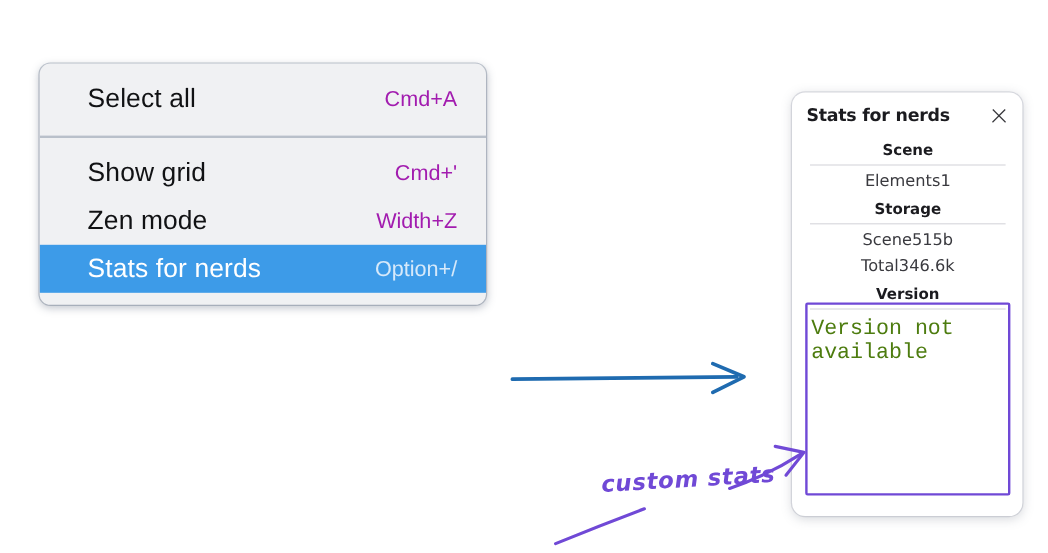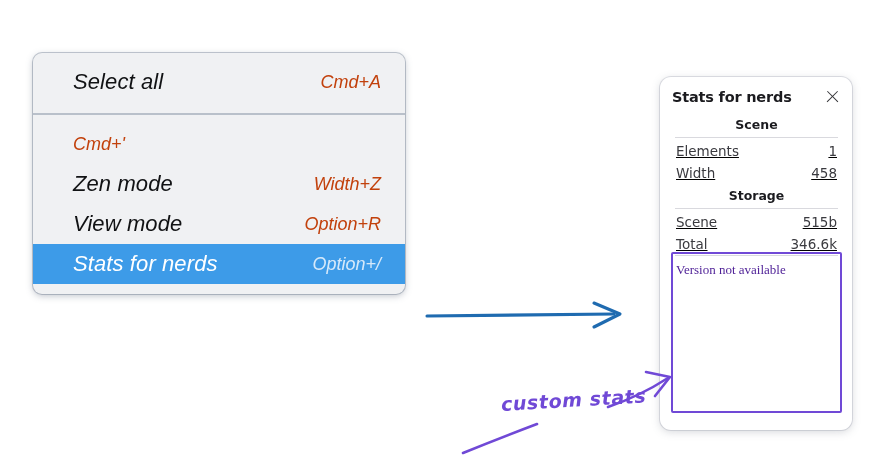--- a/index.html
+++ b/index.html
@@ -23,21 +23,20 @@
     top: 53px;
     width: 372px;
     background: #f0f1f3;
     border-radius: 9px;
     box-shadow: 0 2px 7px rgba(90,100,120,.38), 0 0 0 1px rgba(150,160,175,.55);
     overflow: hidden;
     padding: 0;
   }
   .menu-section {
     padding: 9px 0 10px 0;
-    font-style: italic;
   }
   .menu-section.first { padding: 9px 0 11px 0; }
   .menu-divider {
     height: 2px;
     background: #b9c0ca;
     margin: 0;
   }
   .menu-item {
     display: flex;
     align-items: center;
@@ -48,21 +47,21 @@
     cursor: default;
   }
   .menu-item .mi-label {
     font-size: 22px;
     color: #111214;
     letter-spacing: .1px;
     white-space: nowrap;
   }
   .menu-item .mi-shortcut {
     font-size: 18px;
-    color: #c2410c;
+    color: #a21caf;
     white-space: nowrap;
   }
   .menu-item.selected {
     background: #3d9be8;
   }
   .menu-item.selected .mi-label { color: #ffffff; }
   .menu-item.selected .mi-shortcut { color: #d6e9fa; }
 
   
   #stats-panel {
@@ -119,38 +118,37 @@
     padding: 4px 0 5px 0;
   }
   .sp-rule {
     height: 1px;
     background: #d9d9de;
     margin: 0 3px 2px 3px;
   }
   .sp-row {
     display: flex;
     align-items: baseline;
-    justify-content: space-between;
+    justify-content: center;
     padding: 3px 4px 3px 4px;
-    text-decoration: underline;
   }
   .sp-row .sp-key {
     font-family: "DejaVu Sans", sans-serif;
     font-size: 13.5px;
     color: #3a3a3f;
   }
   .sp-row .sp-val {
     font-family: "DejaVu Sans", sans-serif;
     font-size: 13.5px;
     color: #3a3a3f;
   }
   .sp-single {
-    font-family: Liberation Serif, serif;
-    font-size: 13px;
-    color: #4c1d95;
+    font-family: Liberation Mono, monospace;
+    font-size: 18px;
+    color: #4d7c0f;
     padding: 4px 4px 2px 4px;
   }
 
   
   #annotation-box {
     position: absolute;
     left: 671px;
     top: 252px;
     width: 171px;
     height: 161px;
@@ -191,29 +189,26 @@
     <div class="menu-item">
       <span class="mi-label">Select all</span>
       <span class="mi-shortcut">Cmd+A</span>
     </div>
   </div>
 
   <div class="menu-divider"></div>
 
   <div class="menu-section">
     <div class="menu-item">
+      <span class="mi-label">Show grid</span>
       <span class="mi-shortcut">Cmd+'</span>
     </div>
     <div class="menu-item">
       <span class="mi-label">Zen mode</span>
       <span class="mi-shortcut">Width+Z</span>
-    </div>
-    <div class="menu-item">
-      <span class="mi-label">View mode</span>
-      <span class="mi-shortcut">Option+R</span>
     </div>
     <div class="menu-item selected">
       <span class="mi-label">Stats for nerds</span>
       <span class="mi-shortcut">Option+/</span>
     </div>
   </div>
 
 </div>
 
 <div id="stats-panel">
@@ -223,40 +218,37 @@
     <div class="sp-close"></div>
   </div>
 
   <div class="sp-group">
     <div class="sp-group-title">Scene</div>
     <div class="sp-rule"></div>
     <div class="sp-row">
       <span class="sp-key">Elements</span>
       <span class="sp-val">1</span>
     </div>
-    <div class="sp-row">
-      <span class="sp-key">Width</span>
-      <span class="sp-val">458</span>
-    </div>
   </div>
 
   <div class="sp-group">
     <div class="sp-group-title">Storage</div>
     <div class="sp-rule"></div>
     <div class="sp-row">
       <span class="sp-key">Scene</span>
       <span class="sp-val">515b</span>
     </div>
     <div class="sp-row">
       <span class="sp-key">Total</span>
       <span class="sp-val">346.6k</span>
     </div>
   </div>
 
   <div class="sp-group">
+    <div class="sp-group-title">Version</div>
     <div class="sp-rule"></div>
     <div class="sp-single">Version not available</div>
   </div>
 
 </div>
 
 <div id="annotation-box"></div>
 
 <svg id="annotations" viewBox="0 0 873 461">
 

